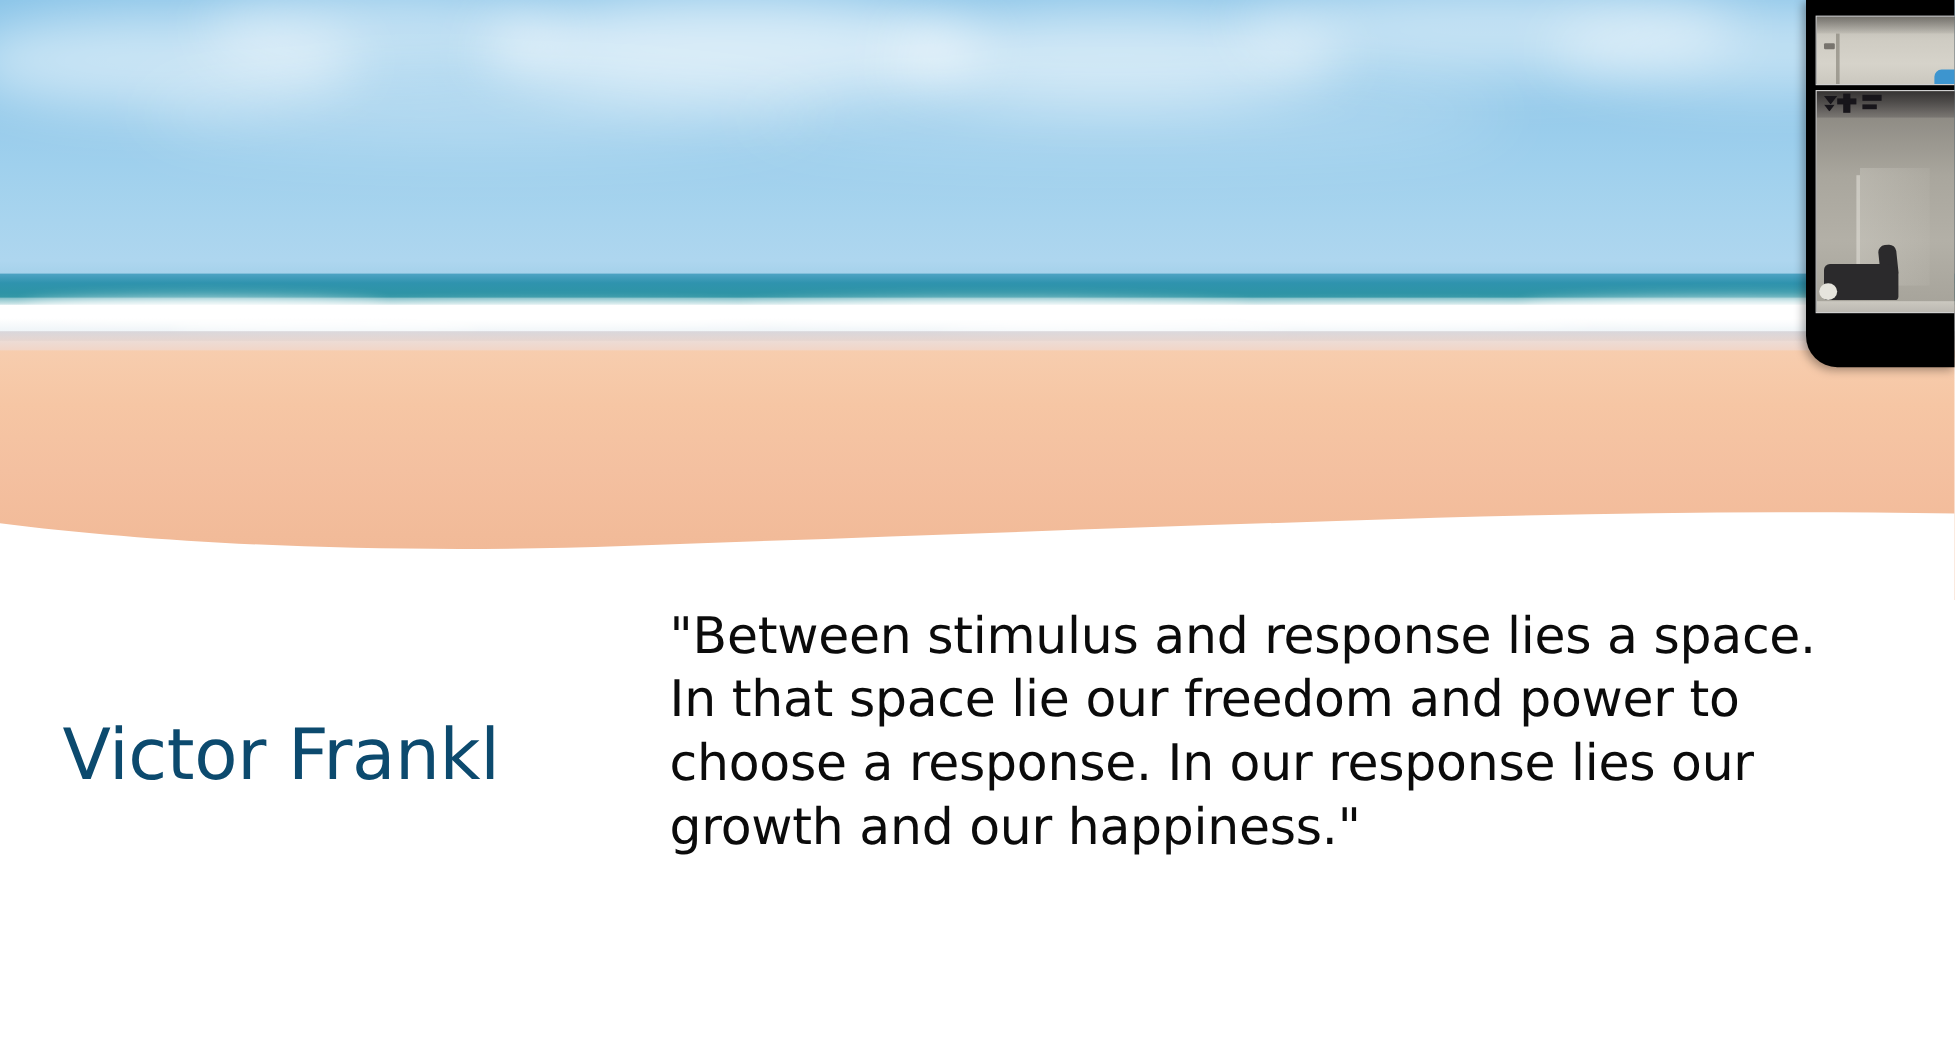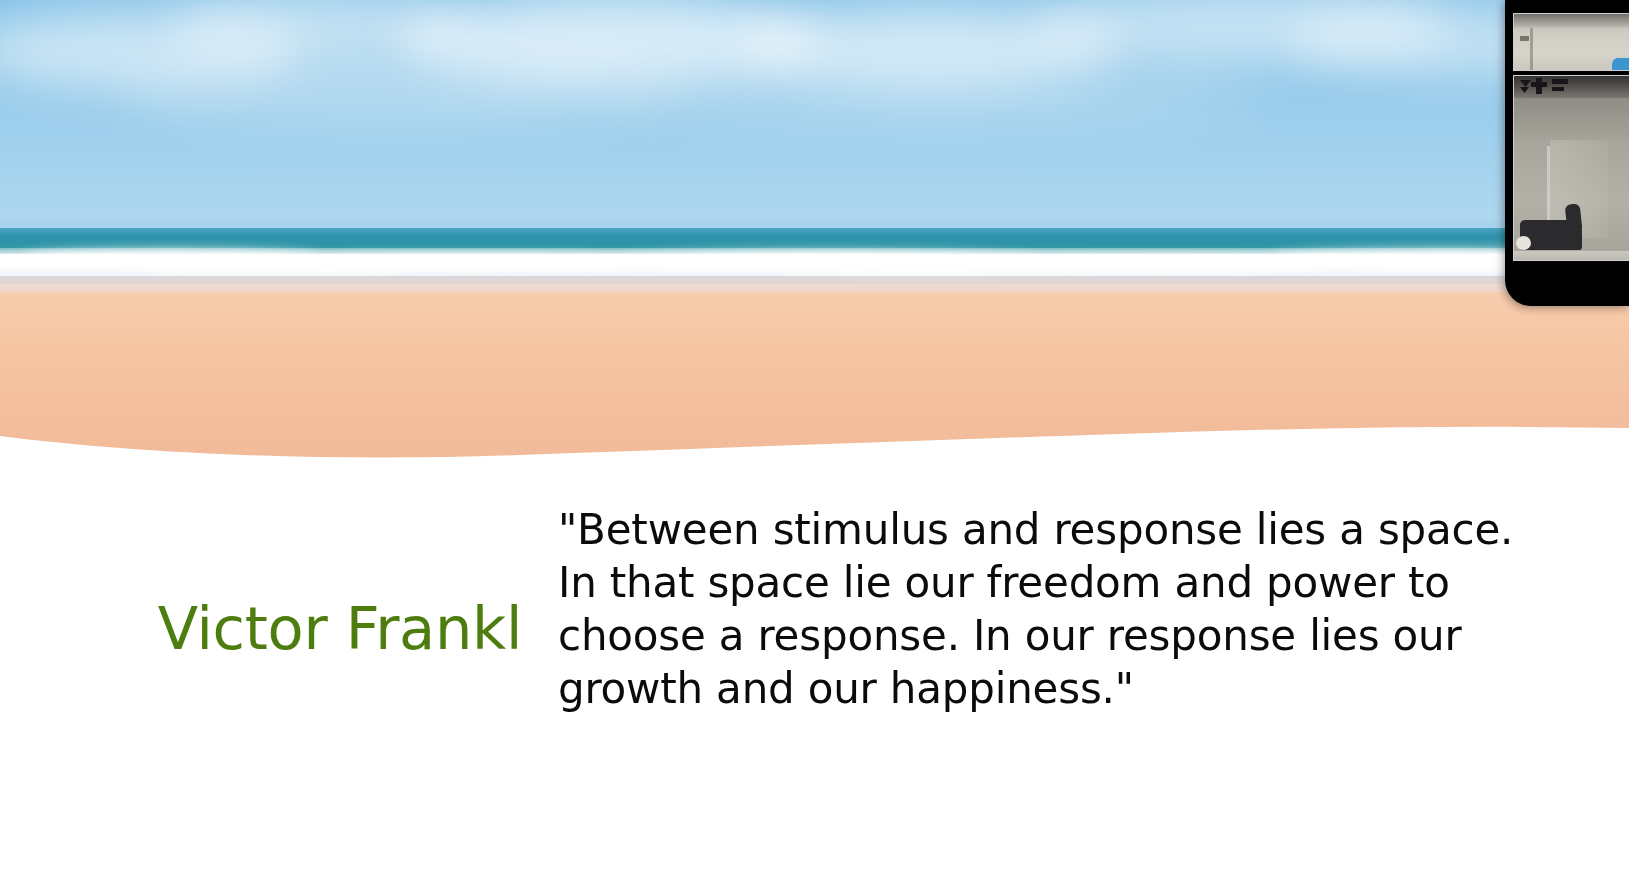--- a/index.html
+++ b/index.html
@@ -132,25 +132,24 @@
     background:transparent;
   }
 
   .author-name {
     position:absolute;
     left:52px; top:128px;
     width:470px;
     font-family:"DejaVu Sans", sans-serif;
     font-size:59px;
     font-weight:400;
-    color:#4d7c0f;
+    color:#0c4a6e;
     letter-spacing:-0.3px;
     line-height:1.05;
     white-space:nowrap;
-    text-align:right;
   }
 
   .quote-text {
     position:absolute;
     left:558px; top:34px;
     width:1000px;
     font-family:"DejaVu Sans", sans-serif;
     font-size:42px;
     font-weight:400;
     color:#0b0b0b;

